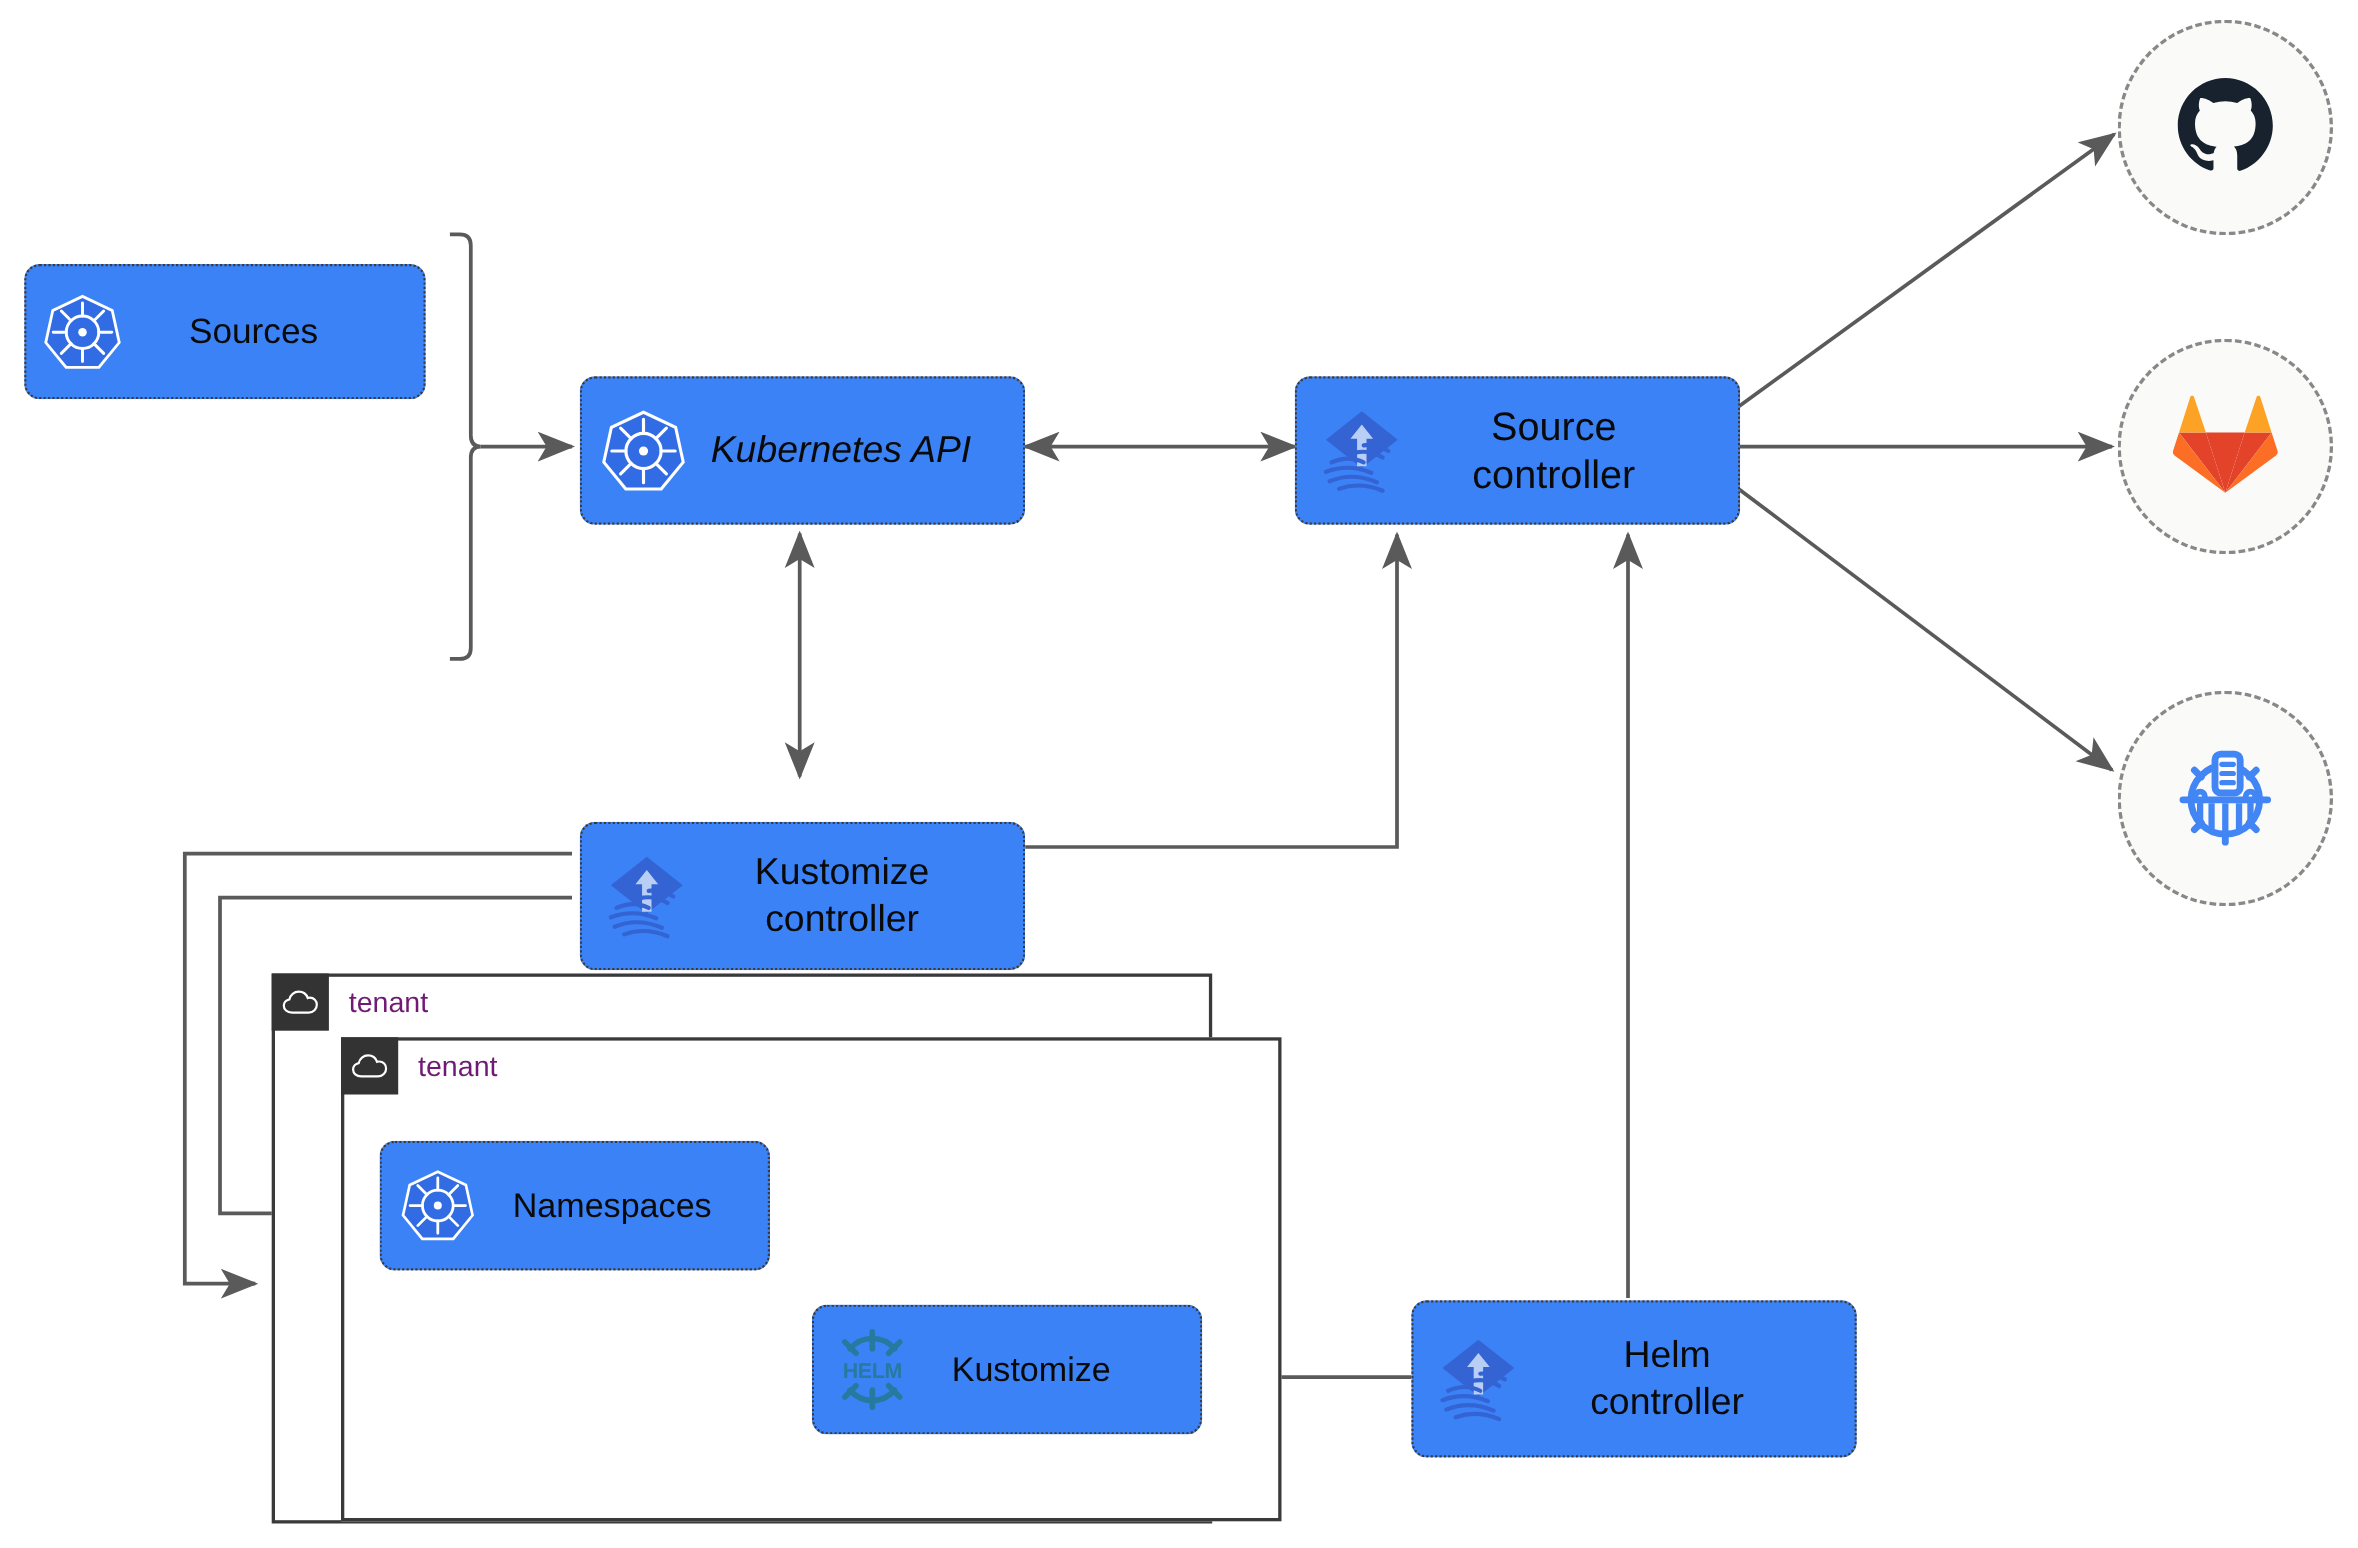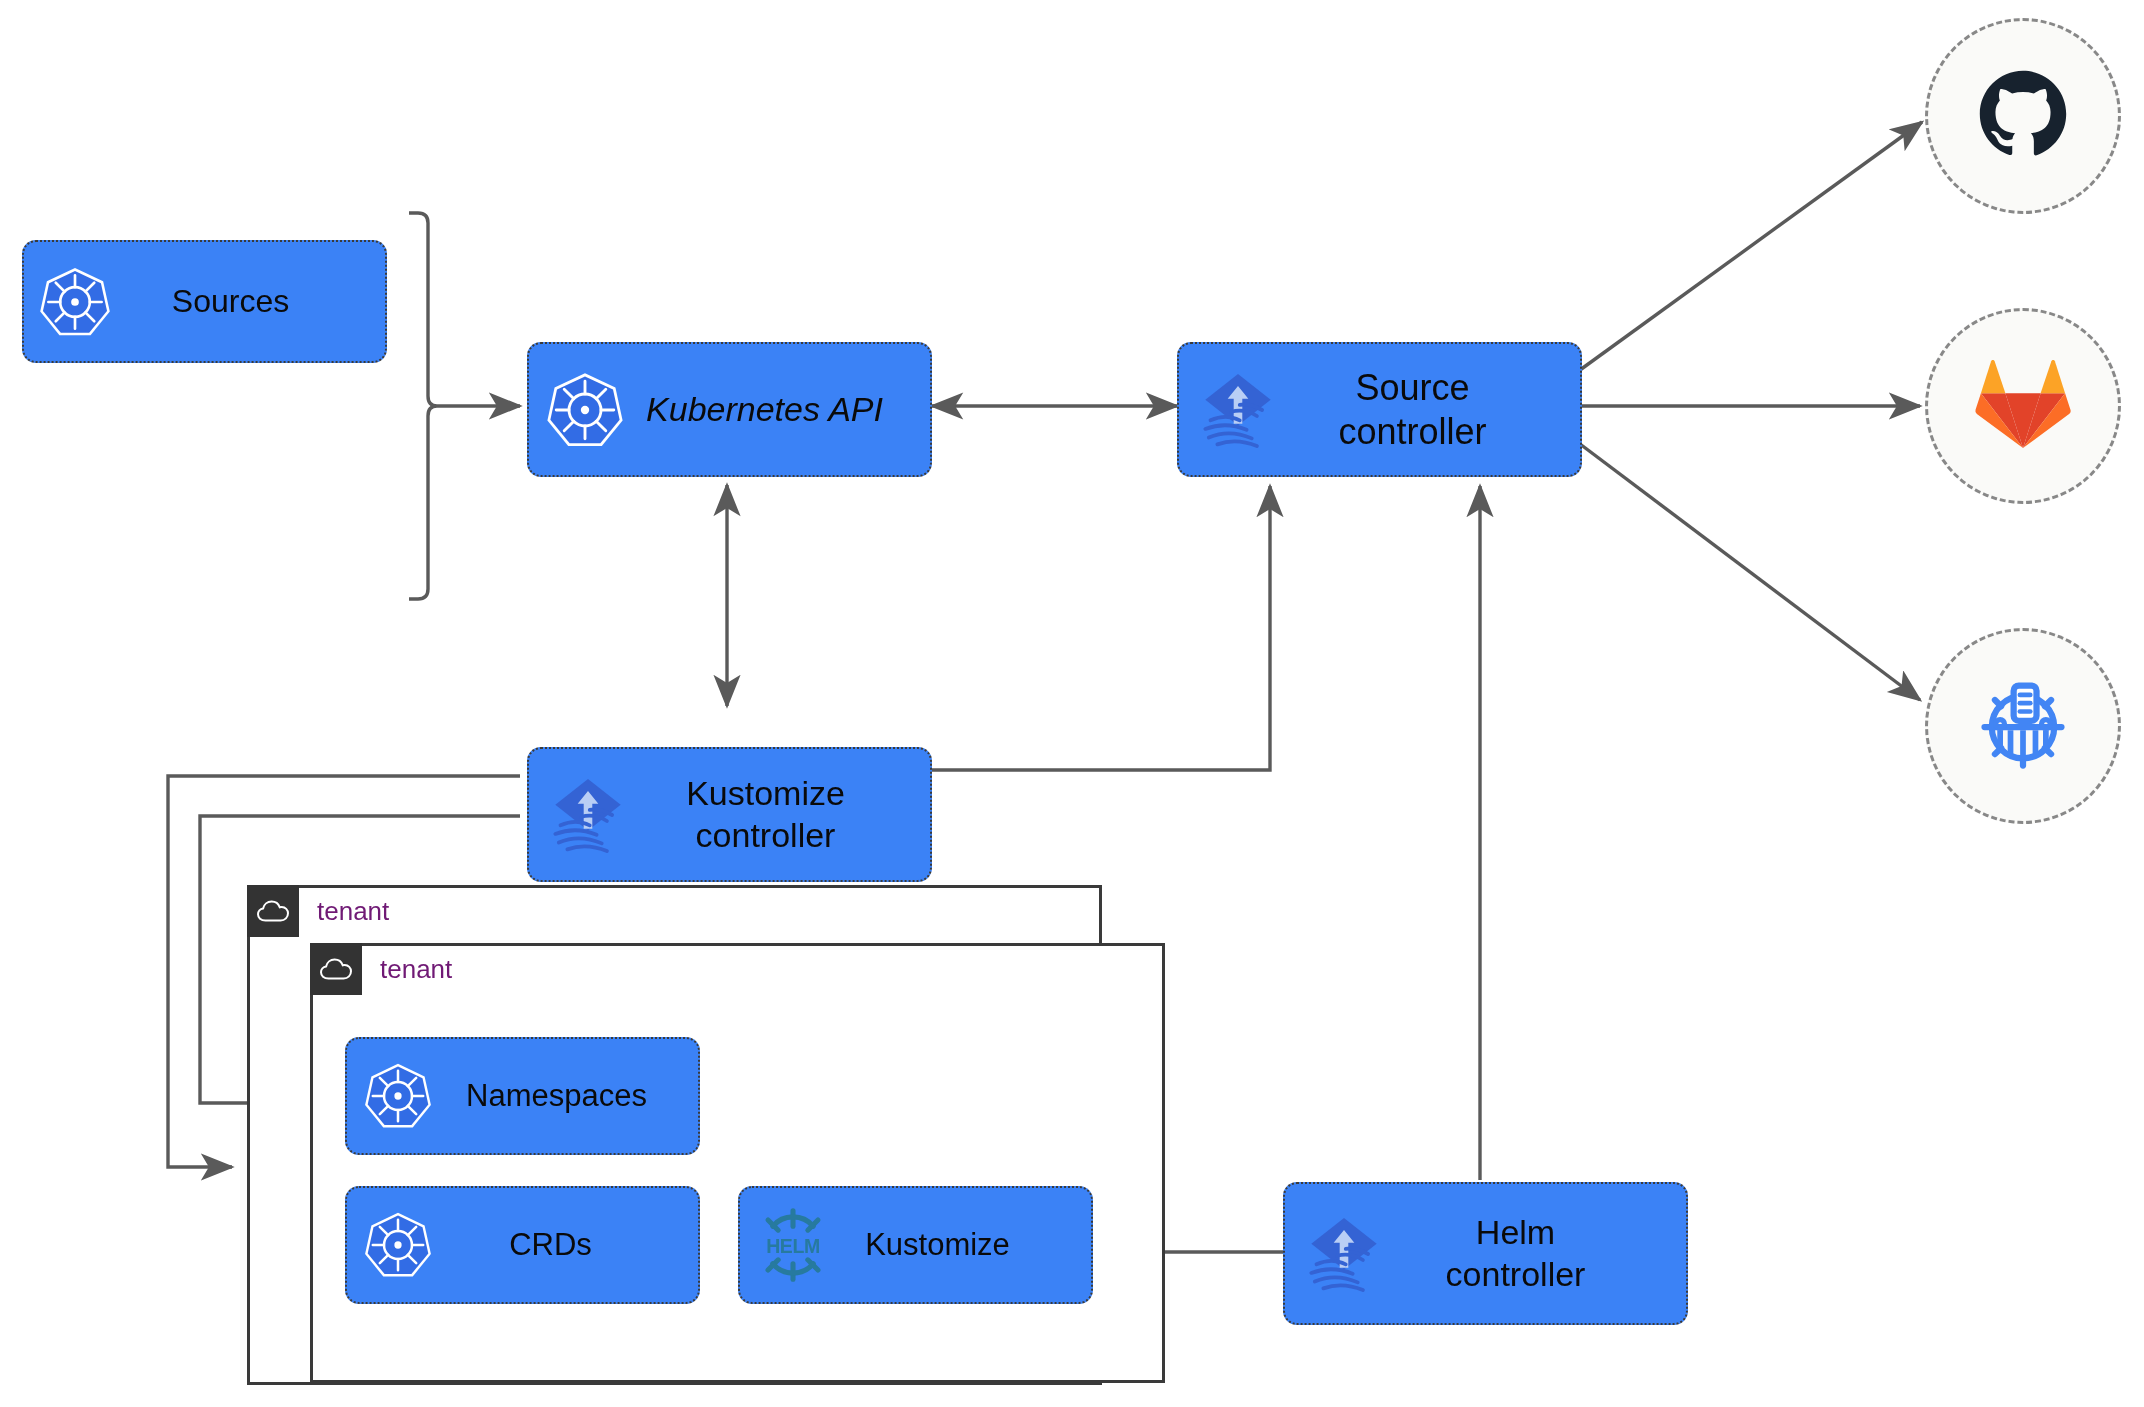--- a/index.html
+++ b/index.html
@@ -258,35 +258,20 @@
           <path d="M50 30 L50 14 M50 70 L50 86 M30 50 L14 50 M70 50 L86 50
                    M36 36 L24 24 M64 64 L76 76 M64 36 L76 24 M36 64 L24 76"></path>
         </g>
         <circle cx="50" cy="50" r="5.2" fill="#ffffff"></circle>
       </svg>
     </span>
     <span class="lbl" style="font-size:31px;padding-right:6px;">Namespaces</span>
   </div>
 
 
-  <div class="node" style="left:345px;top:1186px;width:355px;height:118px;padding:0 14px;">
-    <span class="ico k8s-wrap">
-      <svg width="70" height="70" viewBox="0 0 100 100" aria-hidden="true">
-        <path d="M50 4 L88 22 L97 63 L71 95 L29 95 L3 63 L12 22 Z" fill="#ffffff"></path>
-        <path d="M50 8 L85 24.5 L93.3 62.3 L69.2 91.5 L30.8 91.5 L6.7 62.3 L15 24.5 Z" fill="#326CE5"></path>
-        <g fill="none" stroke="#ffffff" stroke-width="3.6" stroke-linecap="round">
-          <circle cx="50" cy="50" r="20"></circle>
-          <path d="M50 30 L50 14 M50 70 L50 86 M30 50 L14 50 M70 50 L86 50
-                   M36 36 L24 24 M64 64 L76 76 M64 36 L76 24 M36 64 L24 76"></path>
-        </g>
-        <circle cx="50" cy="50" r="5.2" fill="#ffffff"></circle>
-      </svg>
-    </span>
-    <span class="lbl" style="font-size:31px;padding-right:18px;">CRDs</span>
-  </div>
 
   <div class="node" style="left:738px;top:1186px;width:355px;height:118px;padding:0 14px;">
     <span class="ico" style="width:78px;height:78px;">
       <svg width="78" height="78" viewBox="0 0 100 100" aria-hidden="true">
         <g fill="none" stroke="#277A9F" stroke-width="6.5" stroke-linecap="round">
           <path d="M50 6 L50 26"></path>
           <path d="M50 74 L50 94"></path>
           <path d="M18 18 L31 31"></path>
           <path d="M69 69 L82 82"></path>
           <path d="M82 18 L69 31"></path>

